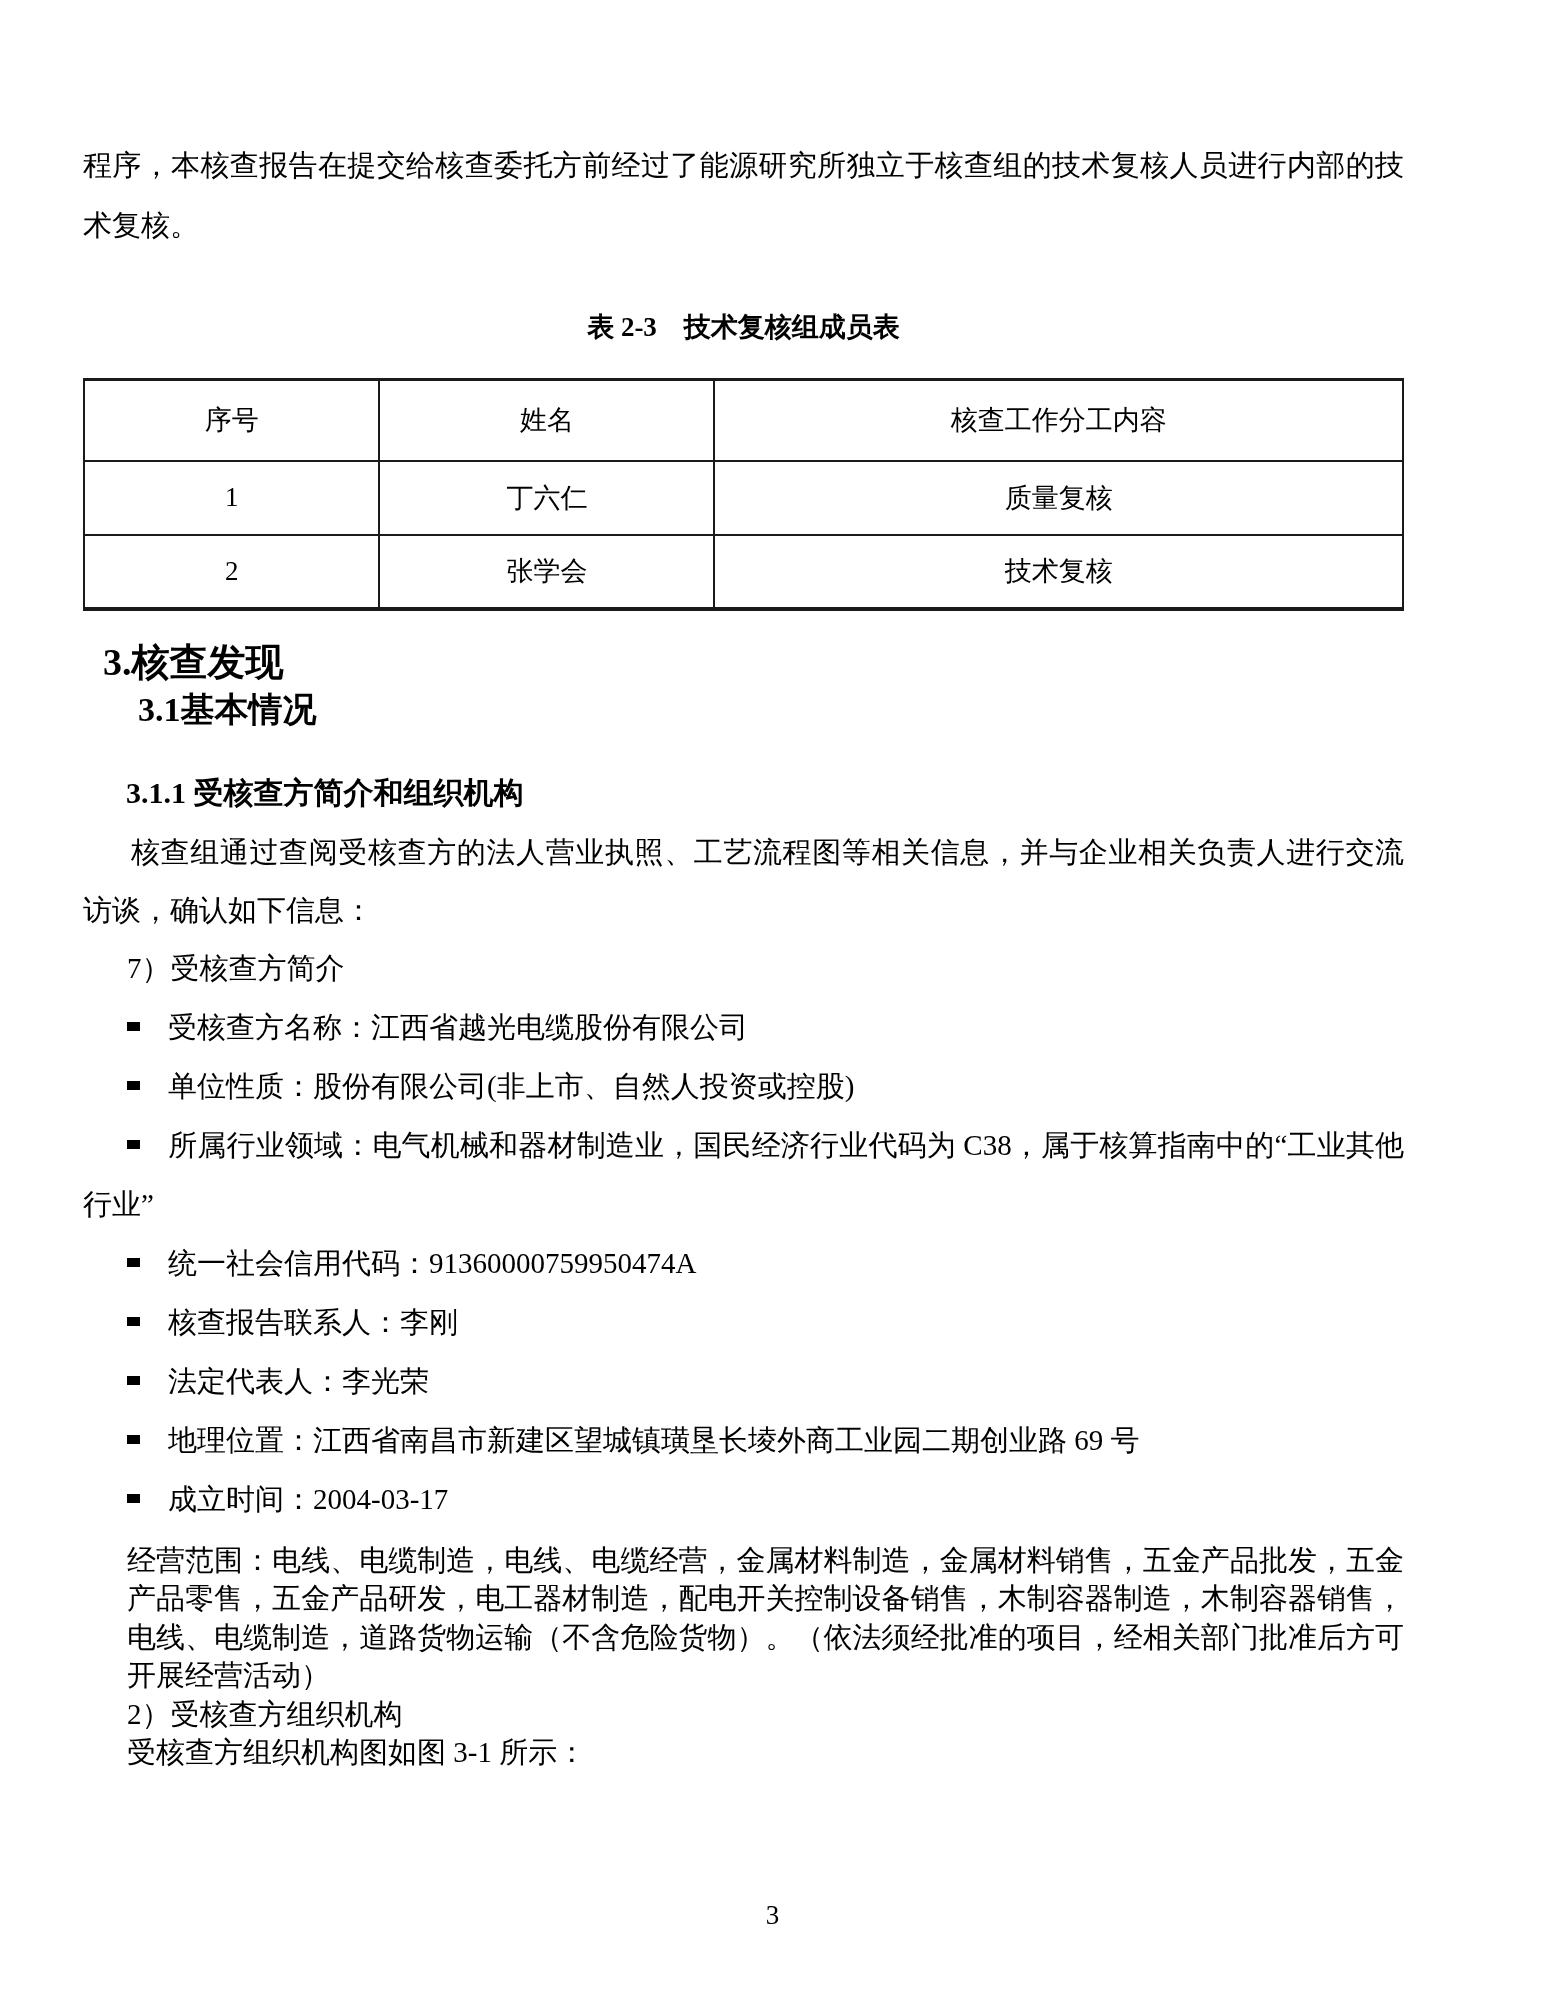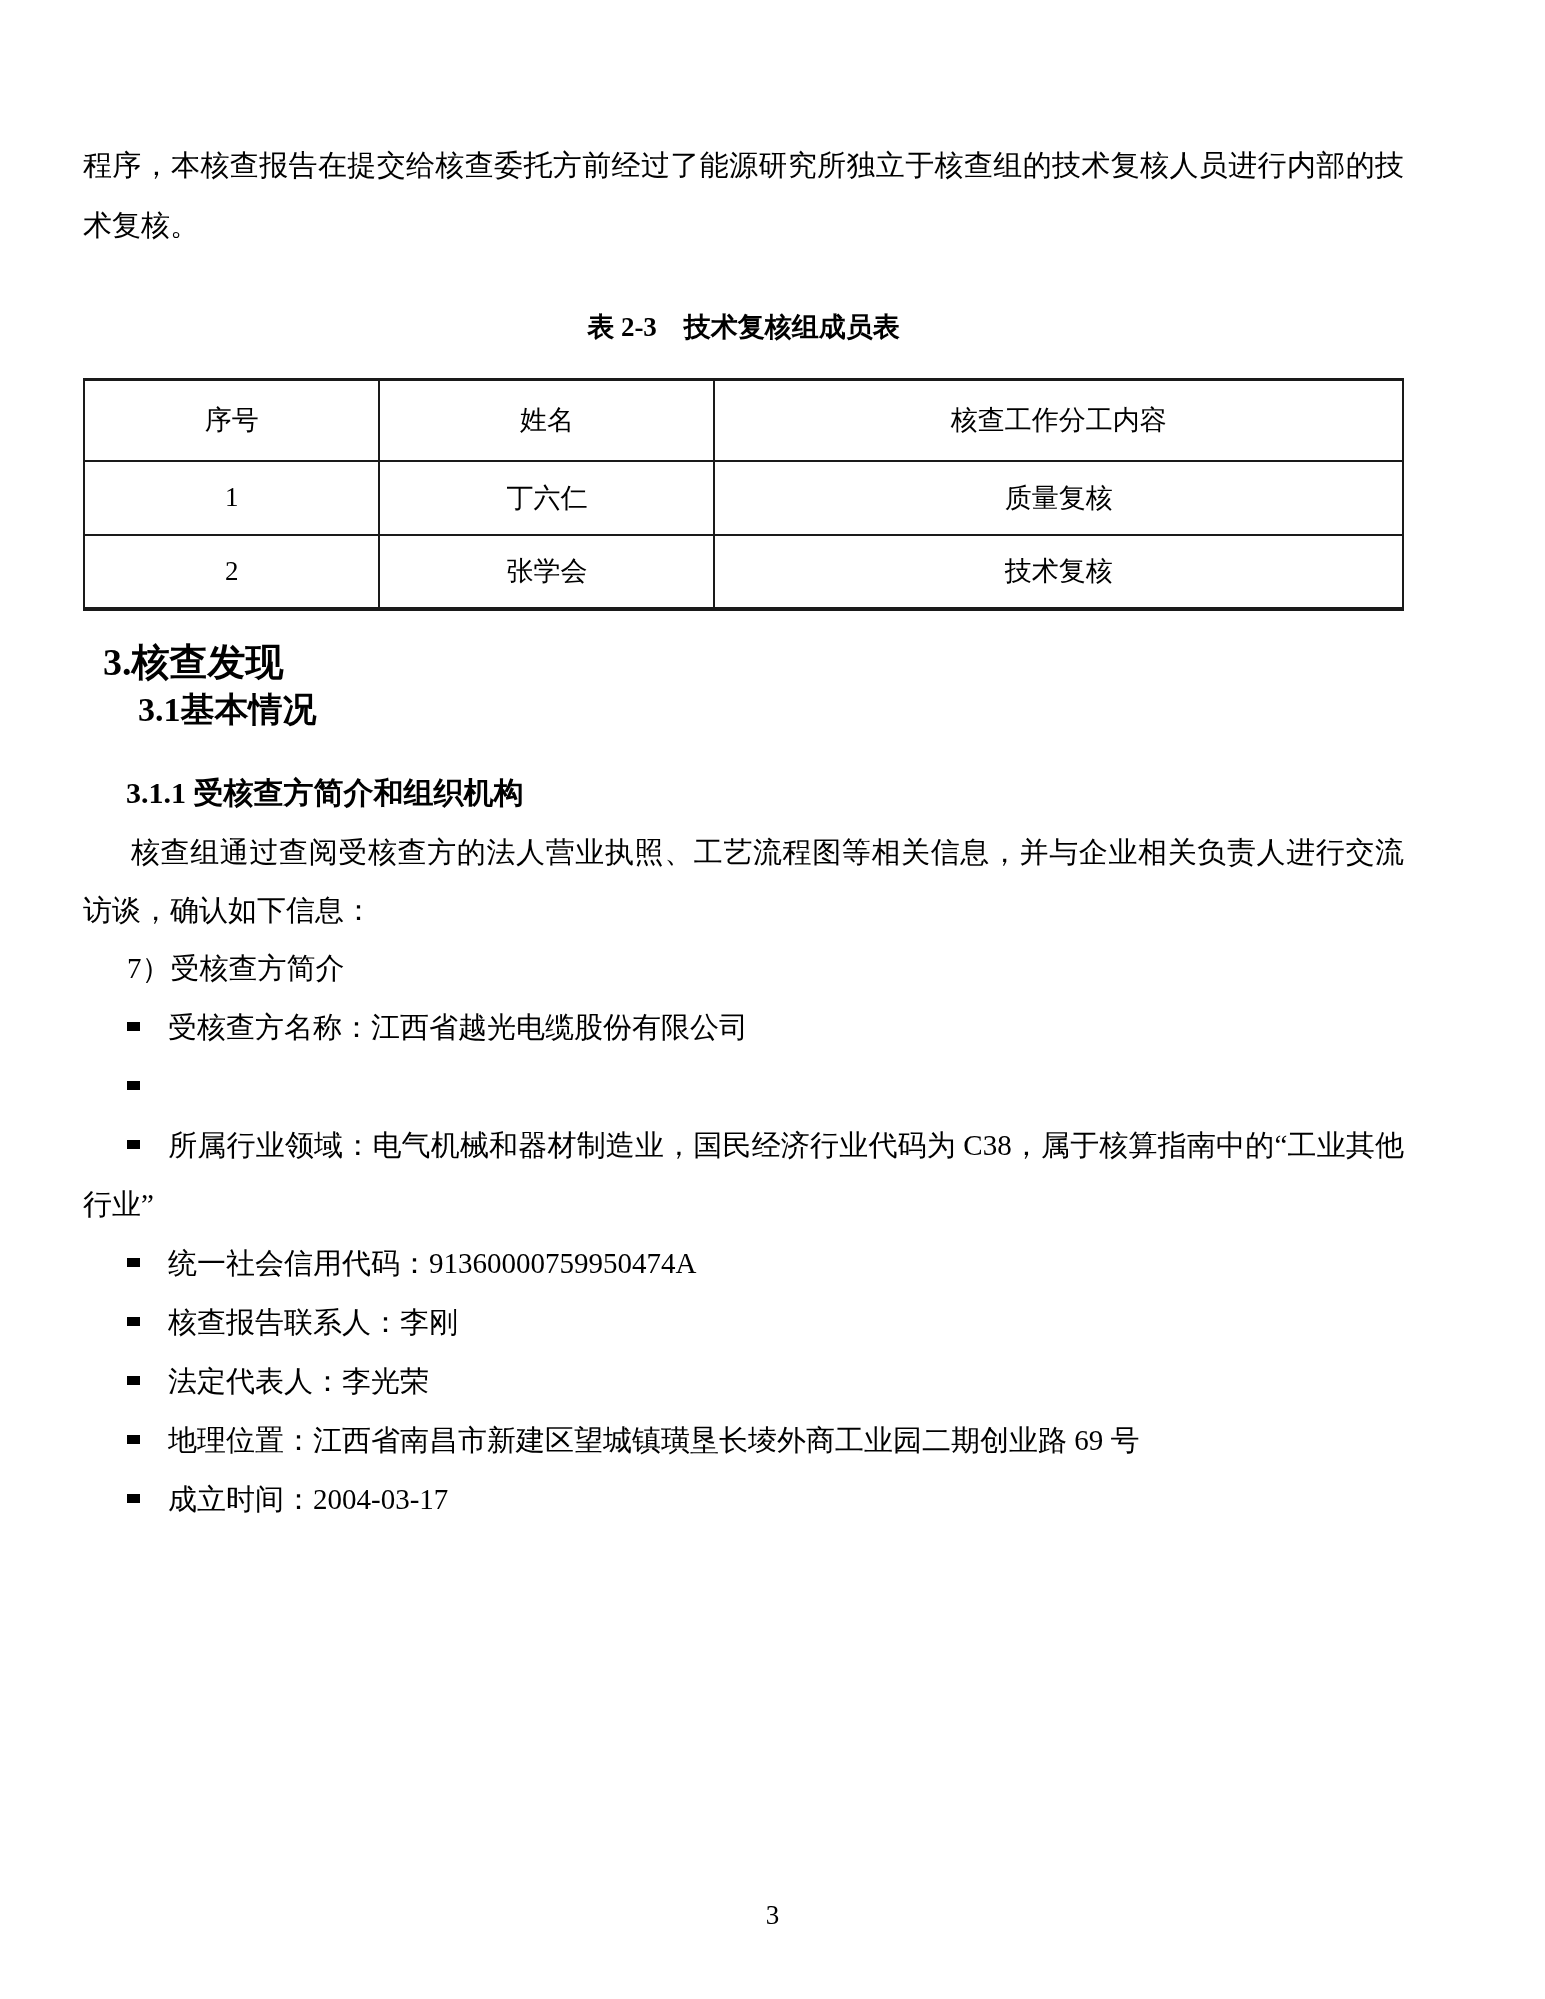--- a/index.html
+++ b/index.html
@@ -154,24 +154,29 @@
 
   <div class="h2">3.1基本情况</div>
 
   <div class="h3">3.1.1 受核查方简介和组织机构</div>
 
   <p class="p-body">核查组通过查阅受核查方的法人营业执照、工艺流程图等相关信息，并与企业相关负责人进行交流访谈，确认如下信息：</p>
 
   <div class="list-intro">7）受核查方简介</div>
 
   <p class="bullet"><span class="bullet-sq"></span><span>受核查方名称：江西省越光电缆股份有限公司</span></p>
-  <p class="bullet"><span class="bullet-sq"></span></p>
+  <p class="bullet"><span class="bullet-sq"></span><span>单位性质：股份有限公司(非上市、自然人投资或控股)</span></p>
   <p class="bullet"><span class="bullet-sq"></span><span>所属行业领域：电气机械和器材制造业，国民经济行业代码为 C38，属于核算指南中的“工业其他行业”</span></p>
   <p class="bullet"><span class="bullet-sq"></span><span>统一社会信用代码：91360000759950474A</span></p>
   <p class="bullet"><span class="bullet-sq"></span><span>核查报告联系人：李刚</span></p>
   <p class="bullet"><span class="bullet-sq"></span><span>法定代表人：李光荣</span></p>
   <p class="bullet"><span class="bullet-sq"></span><span>地理位置：江西省南昌市新建区望城镇璜垦长堎外商工业园二期创业路 69 号</span></p>
   <p class="bullet"><span class="bullet-sq"></span><span>成立时间：2004-03-17</span></p>
 
+  <div class="scope-block">
+    <div>经营范围：电线、电缆制造，电线、电缆经营，金属材料制造，金属材料销售，五金产品批发，五金产品零售，五金产品研发，电工器材制造，配电开关控制设备销售，木制容器制造，木制容器销售，电线、电缆制造，道路货物运输（不含危险货物）。（依法须经批准的项目，经相关部门批准后方可开展经营活动）</div>
+    <div class="scope-line">2）受核查方组织机构</div>
+    <div class="scope-line">受核查方组织机构图如图 3-1 所示：</div>
+  </div>
 
   <div class="page-number">3</div>
 
 </div>
 
 </body></html>

